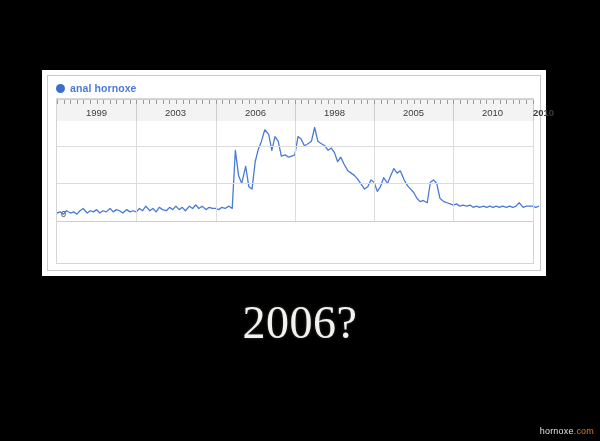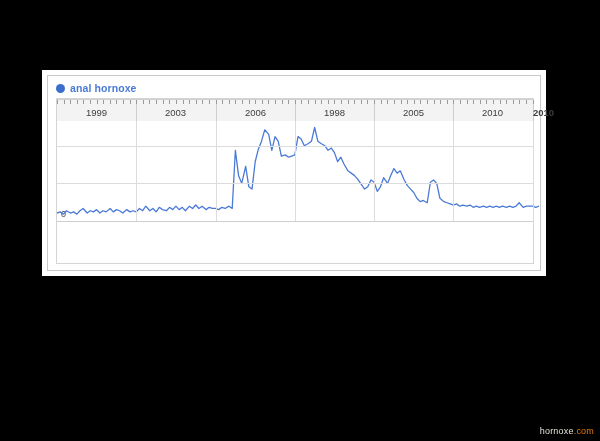--- a/index.html
+++ b/index.html
@@ -302,19 +302,20 @@
             <div class="tick" style="left: 462px;"></div>
             <div class="tick" style="left: 469px;"></div>
             <div class="tick" style="left: 476px;"></div>
           </div>
       </div>
 
     </div>
   </div>
 
   <div id="caption">
+    <span class="l2">2006?</span>
   </div>
 
   <div id="watermark">
     <span id="wm-name">hornoxe</span><span id="wm-tld">.com</span>
   </div>
 
 </div>
 
 </body></html>

